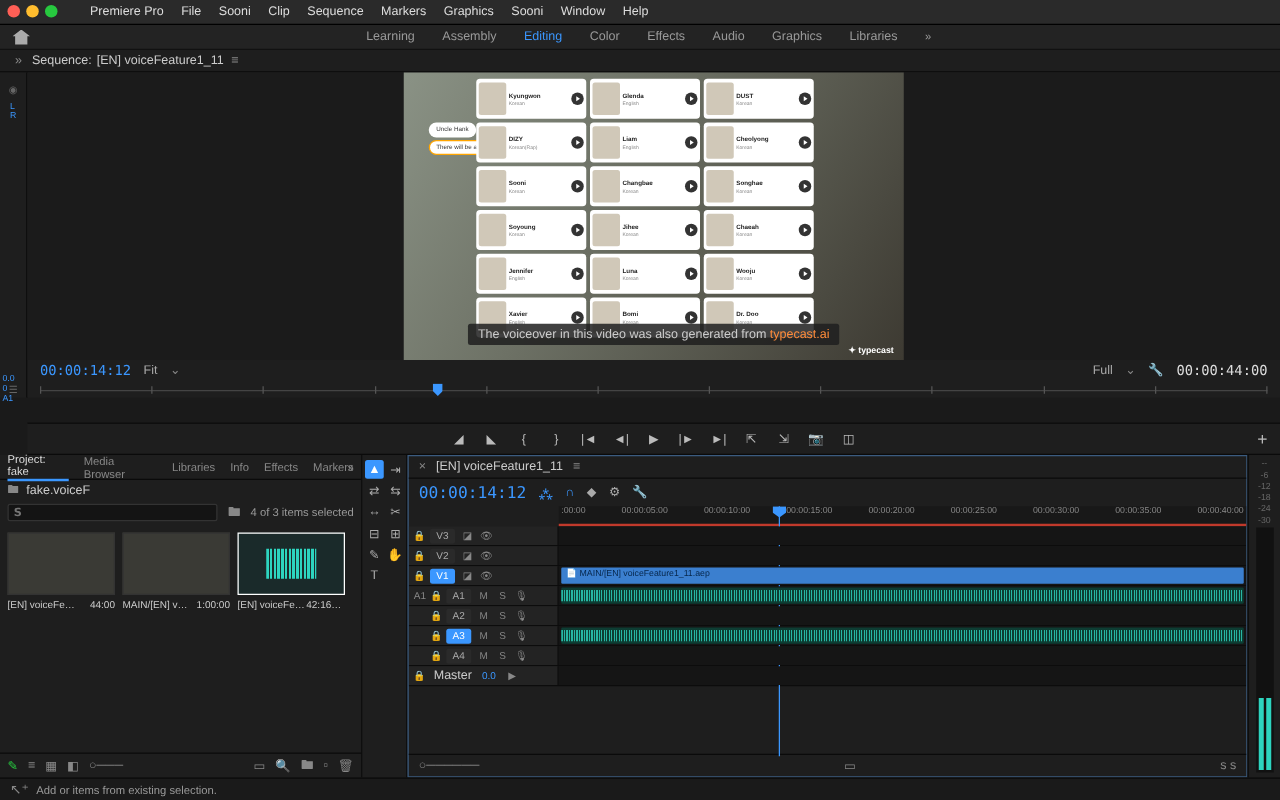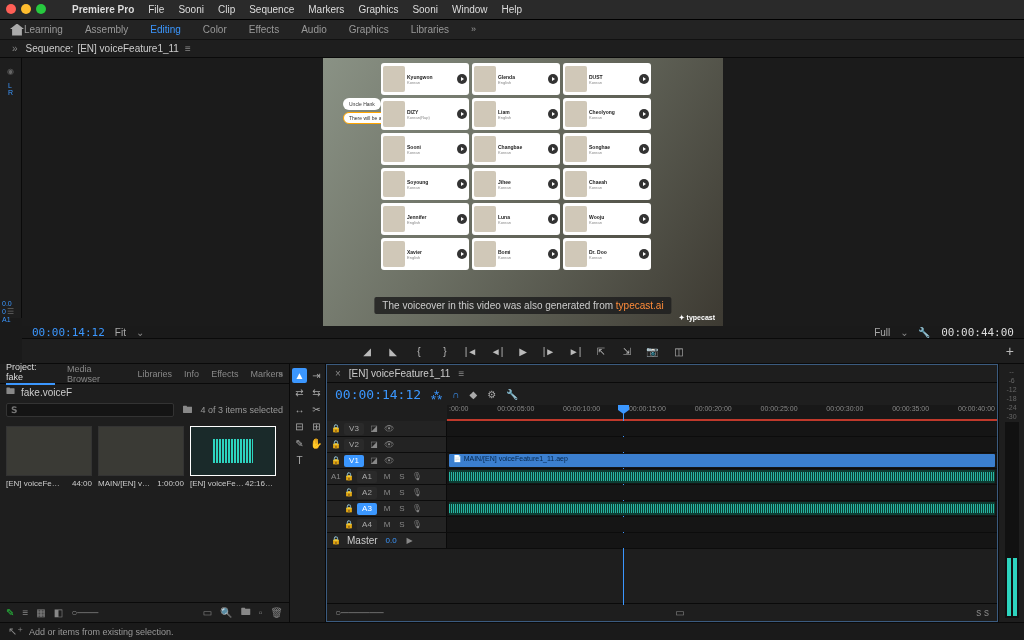--- a/index.html
+++ b/index.html
@@ -1,37 +1,37 @@
 <!DOCTYPE html>
 <html><head>
 <meta charset="utf-8">
 <style>
 *{margin:0;padding:0;box-sizing:border-box;font-family:-apple-system,Helvetica,Arial,sans-serif;font-size:10px;color:#ccc;user-select:none}
 body{background:#1a1a1a;width:1024px;height:640px;overflow:hidden;position:relative}
 .menubar{height:20px;background:#2a2a2a;display:flex;align-items:center;padding:0 8px;gap:14px;border-bottom:1px solid #000}
 .menubar .m{color:#ddd;cursor:default}
-.menubar .app{font-weight:700}
+.menubar .app{font-weight:400}
 .traffic{position:absolute;left:6px;top:4px;display:flex;gap:5px}
 .traffic span{width:10px;height:10px;border-radius:50%}
 .traffic .r{background:#ff5f56}.traffic .y{background:#ffbd2e}.traffic .g{background:#27c93f}
 .toolbar{height:20px;background:#232323;display:flex;align-items:center;padding:0 10px;border-bottom:1px solid #111}
 .toolbar .home{width:14px;height:12px;background:#aaa;clip-path:polygon(50% 0,100% 45%,85% 45%,85% 100%,15% 100%,15% 45%,0 45%)}
-.workspaces{flex:1;display:flex;gap:22px}
+.workspaces{flex:1;display:flex;justify-content:center;gap:22px}
 .workspaces span{color:#999;cursor:pointer}
 .workspaces .active{color:#3b97ff}
 .chev{color:#999;font-size:9px}
 .program-head{height:18px;background:#1e1e1e;display:flex;align-items:center;padding:0 12px;border-bottom:1px solid #0a0a0a}
 .program-head .x{color:#888;margin-right:8px}
 .program-head .ham{margin-left:6px;color:#888}
 .leftrail{position:absolute;left:0;top:58px;width:22px;height:260px;background:#1e1e1e;border-right:1px solid #0a0a0a;display:flex;flex-direction:column;align-items:center;gap:4px;padding-top:6px}
 .leftrail .ico{width:14px;height:14px;display:flex;align-items:center;justify-content:center;color:#666;font-size:8px}
 .leftrail .lr{color:#3b97ff;font-size:7px;line-height:7px;text-align:left}
 .monitor{position:absolute;left:22px;top:58px;right:0;height:260px;background:#1e1e1e;display:flex;flex-direction:column}
 .viewer{flex:1;display:flex;justify-content:center;align-items:center;background:#1b1b1b;position:relative}
-.video{width:400px;height:268px;background:linear-gradient(120deg,#8a9285 0%,#6d7165 40%,#3d3a32 100%);position:relative;overflow:hidden}
+.video{width:400px;height:230px;background:linear-gradient(120deg,#8a9285 0%,#6d7165 40%,#3d3a32 100%);position:relative;overflow:hidden}
 .video .cards{position:absolute;left:58px;top:5px;width:270px;display:grid;grid-template-columns:repeat(3,1fr);gap:3px}
 .video .card{background:#fff;border-radius:3px;height:32px;display:flex;padding:2px;gap:2px;align-items:center}
 .video .card .av{width:22px;height:26px;background:#d0c8b8;border-radius:2px}
 .video .card .txt{flex:1}
 .video .card .nm{color:#222;font-size:5px;font-weight:600}
 .video .card .sub{color:#888;font-size:4px}
 .video .card .play{width:10px;height:10px;border-radius:50%;background:#333;display:flex;align-items:center;justify-content:center}
 .video .card .play::after{content:"";border-left:3px solid #fff;border-top:2px solid transparent;border-bottom:2px solid transparent;margin-left:1px}
 .video .bubble{position:absolute;left:20px;top:40px;background:#fff;border-radius:8px;padding:3px 6px;font-size:5px;color:#333}
 .video .bubble2{position:absolute;left:20px;top:54px;background:#fff;border:1px solid #ffa500;border-radius:8px;padding:2px 5px;font-size:5px;color:#333}

